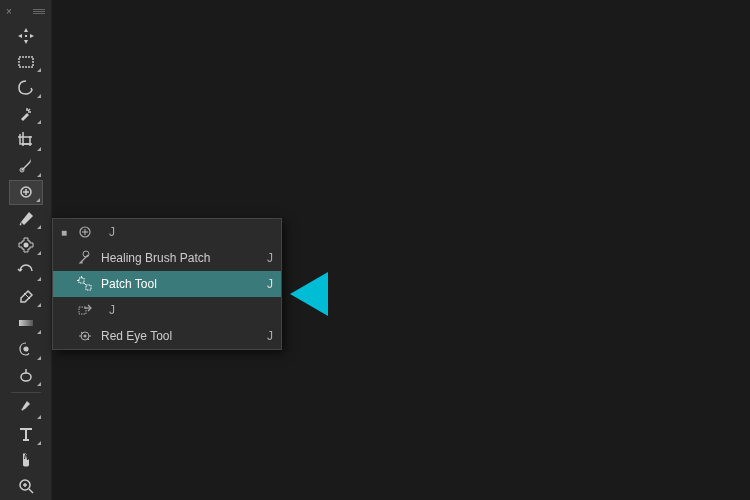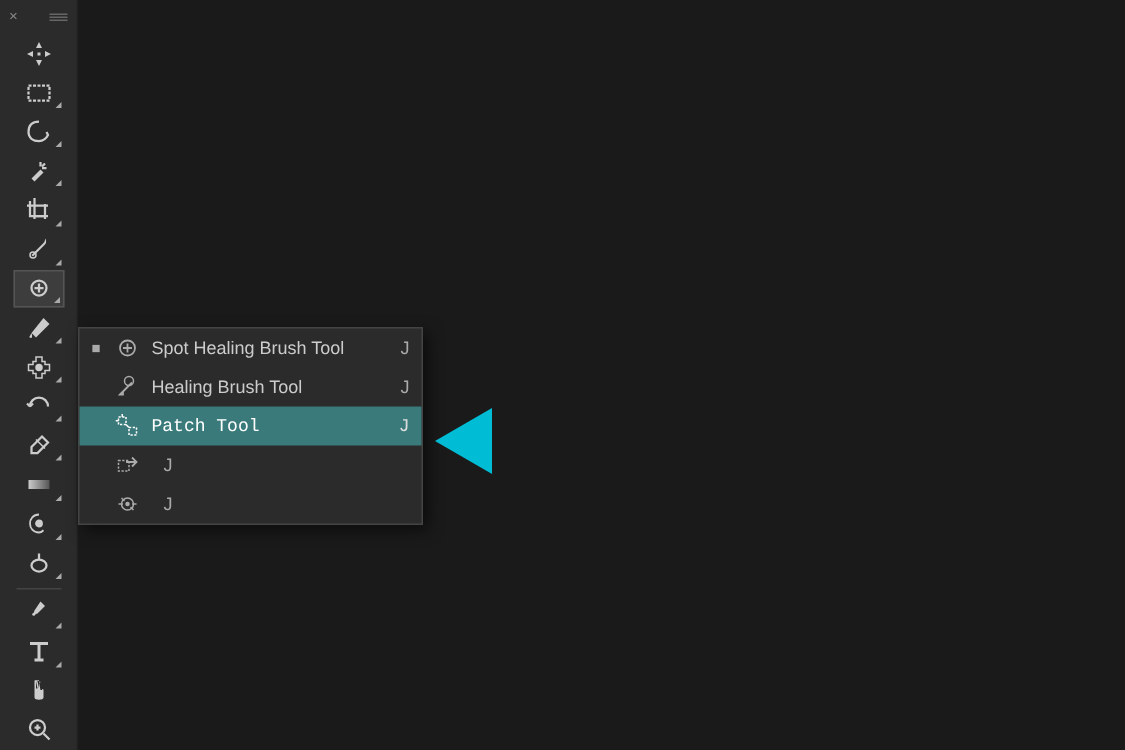--- a/index.html
+++ b/index.html
@@ -103,21 +103,20 @@
       padding: 0 8px;
       cursor: pointer;
       position: relative;
       color: #ccc;
       font-size: 12px;
     }
 
     .flyout-item.active-item {
       background: #3a7a7a;
       color: #fff;
-      font-family: Liberation Mono, monospace;
     }
 
     .flyout-item .item-icon {
       width: 20px;
       height: 20px;
       margin-right: 6px;
       display: flex;
       align-items: center;
       justify-content: center;
       font-size: 13px;
@@ -350,33 +349,32 @@
 
   <div class="flyout-item">
     <span class="check-indicator">■</span>
     <span class="item-icon">
       <svg width="16" height="16" viewBox="0 0 16 16" fill="none">
         <circle cx="8" cy="8" r="5" stroke="#aaa" stroke-width="1.2"></circle>
         <line x1="8" y1="5" x2="8" y2="11" stroke="#aaa" stroke-width="1.2"></line>
         <line x1="5" y1="8" x2="11" y2="8" stroke="#aaa" stroke-width="1.2"></line>
       </svg>
     </span>
-    <span class="item-label">Spot Healing Brush Tool</span>
     <span class="item-shortcut">J</span>
   </div>
 
   <div class="flyout-item">
     <span class="check-indicator"> </span>
     <span class="item-icon">
       <svg width="16" height="16" viewBox="0 0 16 16" fill="none">
         <path d="M5 11 L11 5 M3 13 C4 12 5 11 5 11 L5 13z" stroke="#aaa" stroke-width="1.2"></path>
         <circle cx="9" cy="4" r="3" stroke="#aaa" stroke-width="1" fill="none"></circle>
       </svg>
     </span>
-    <span class="item-label">Healing Brush Tool</span>
+    <span class="item-label">Healing Brush Patch</span>
     <span class="item-shortcut">J</span>
   </div>
 
   <div class="flyout-item active-item">
     <span class="check-indicator"> </span>
     <span class="item-icon">
       <svg width="16" height="16" viewBox="0 0 16 16" fill="none">
         <rect x="2" y="2" width="5" height="5" stroke="#fff" stroke-width="1" stroke-dasharray="1.5,1"></rect>
         <rect x="9" y="9" width="5" height="5" stroke="#fff" stroke-width="1" stroke-dasharray="1.5,1"></rect>
         <line x1="7" y1="7" x2="9" y2="9" stroke="#fff" stroke-width="1"></line>
@@ -405,17 +403,18 @@
     <span class="item-icon">
       <svg width="16" height="16" viewBox="0 0 16 16" fill="none">
         <circle cx="8" cy="8" r="4" stroke="#aaa" stroke-width="1"></circle>
         <circle cx="8" cy="8" r="1.5" fill="#aaa"></circle>
         <line x1="2" y1="8" x2="5" y2="8" stroke="#aaa" stroke-width="1"></line>
         <line x1="11" y1="8" x2="14" y2="8" stroke="#aaa" stroke-width="1"></line>
         <line x1="4" y1="4" x2="6" y2="6" stroke="#aaa" stroke-width="1"></line>
         <line x1="10" y1="10" x2="12" y2="12" stroke="#aaa" stroke-width="1"></line>
       </svg>
     </span>
+    <span class="item-label">Red Eye Tool</span>
     <span class="item-shortcut">J</span>
   </div>
 </div>
 
 <div class="arrow-pointer"></div>
 
 </body></html>

